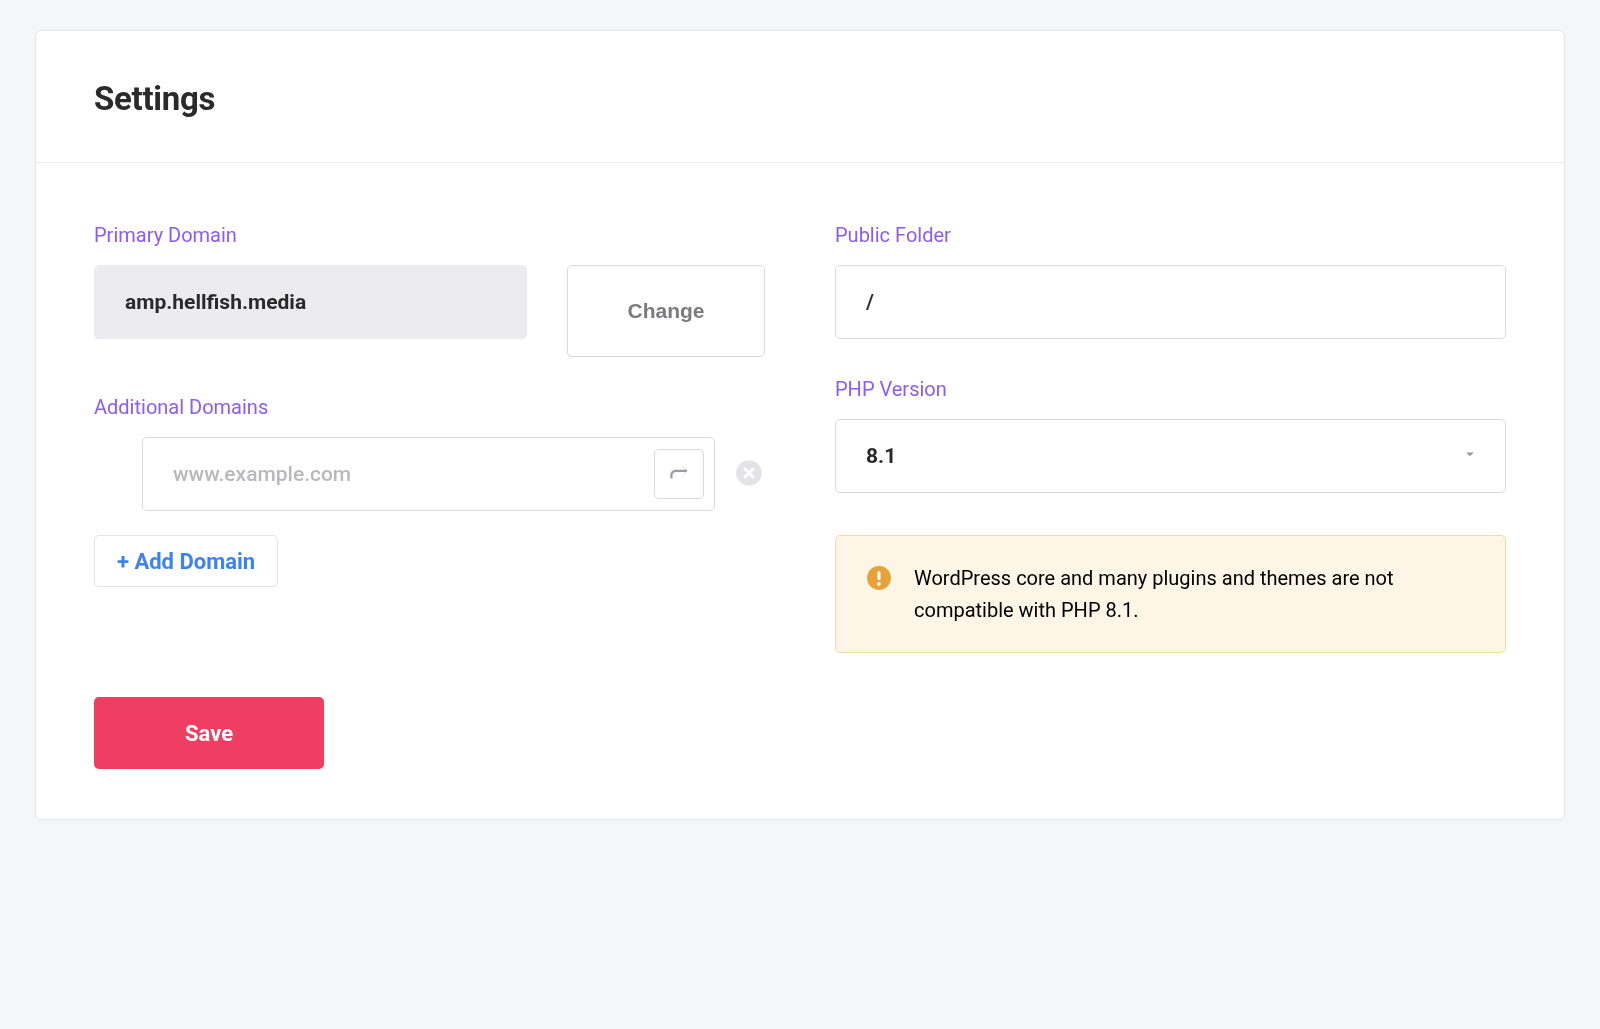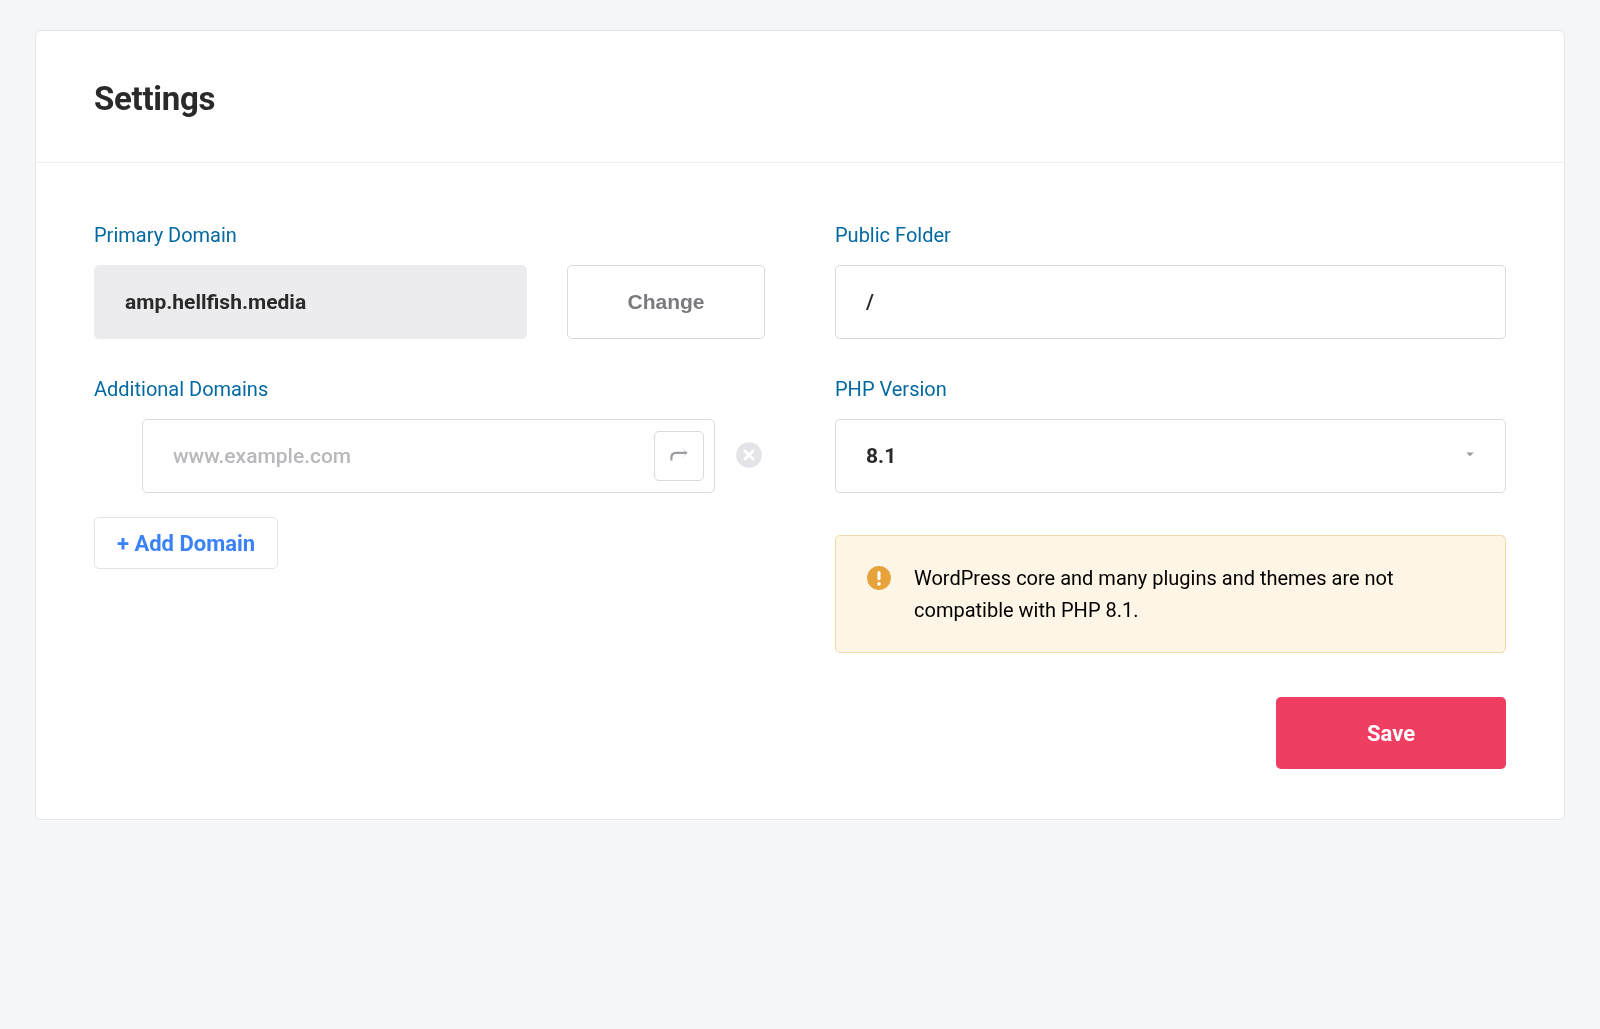--- a/index.html
+++ b/index.html
@@ -29,21 +29,21 @@
       padding: 60px 58px 50px 58px;
     }
     .grid {
       display: flex;
       gap: 70px;
     }
     .col { flex: 1; min-width: 0; }
     .field { margin-bottom: 38px; }
     .label {
       font-size: 20px;
-      color: #0369a1;
+      color: #8b5cf6;
       font-weight: 400;
       margin-bottom: 18px;
       display: block;
     }
     .row { display: flex; gap: 16px; align-items: stretch; }
     .box {
       border: 1px solid #d9d9de;
       border-radius: 5px;
       height: 74px;
       display: flex;
@@ -55,21 +55,21 @@
       background: #ececee;
       border-color: #ececee;
       font-weight: 700;
       color: #2a2a2a;
       flex: 1;
     }
     .btn-outline {
       background: #fff;
       border: 1px solid #d9d9de;
       border-radius: 5px;
-      height: 74px;
+      height: 92px;
       min-width: 198px;
       padding: 0 30px;
       display: flex;
       align-items: center;
       justify-content: center;
       font-size: 21px;
       font-weight: 700;
       color: #7a7a7f;
       cursor: pointer;
       margin-left: 24px;
@@ -185,21 +185,21 @@
       margin-top: 3px;
     }
     .alert-text {
       font-size: 20px;
       line-height: 1.6;
       color: #000000;
       font-weight: 400;
     }
     .actions {
       display: flex;
-      justify-content: flex-end;
+      justify-content: flex-start;
       margin-top: 44px;
     }
     .btn-primary {
       background: #ef3e62;
       color: #fff;
       border: none;
       border-radius: 5px;
       height: 72px;
       min-width: 230px;
       font-size: 22px;

